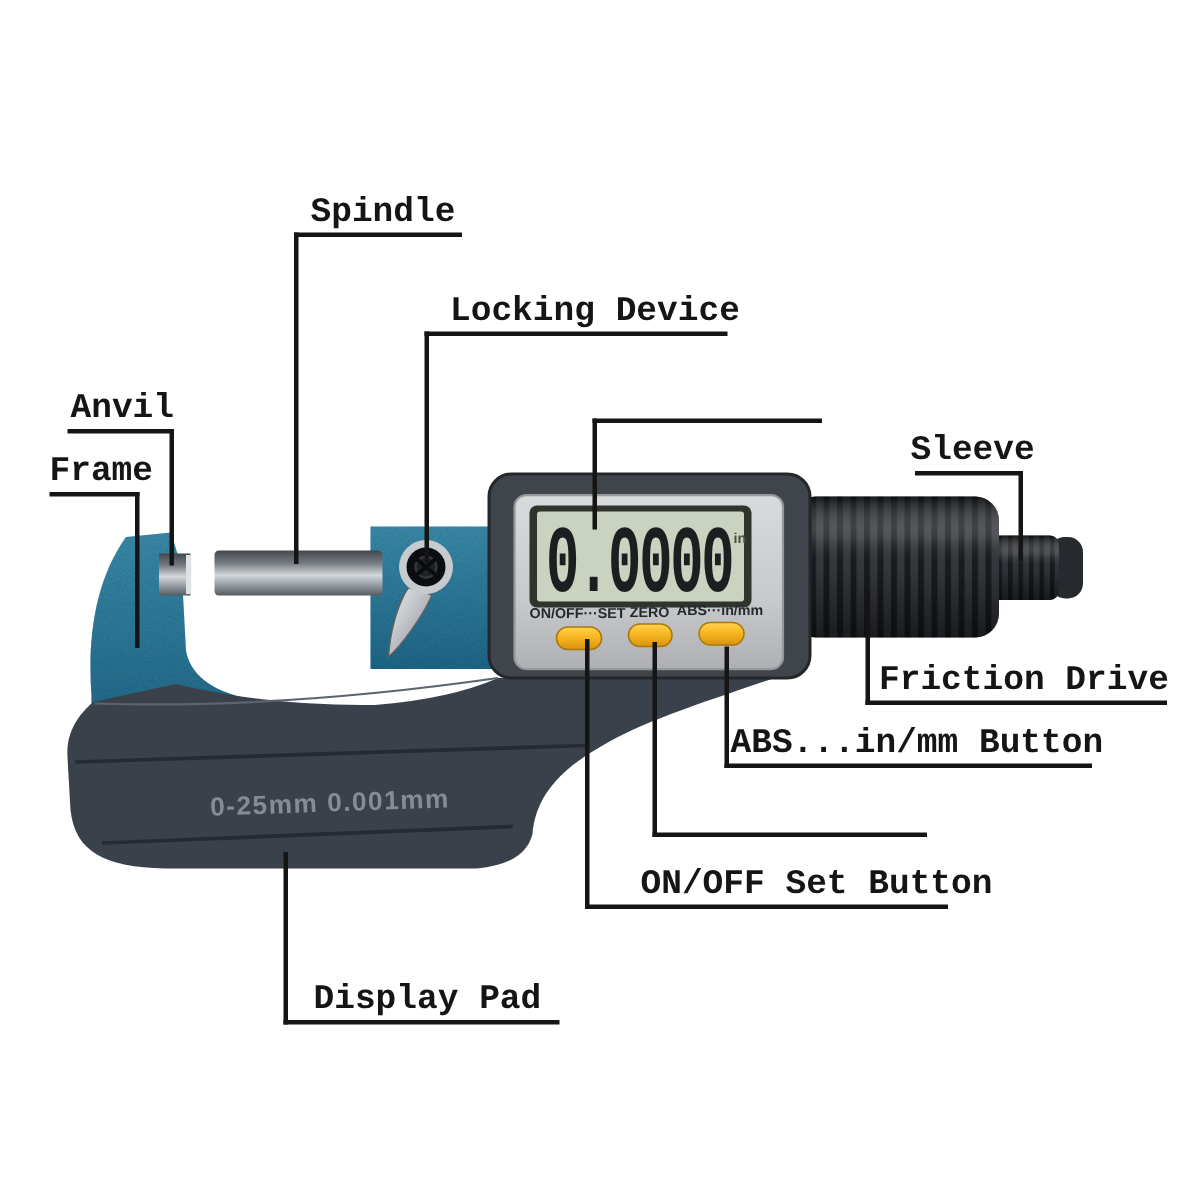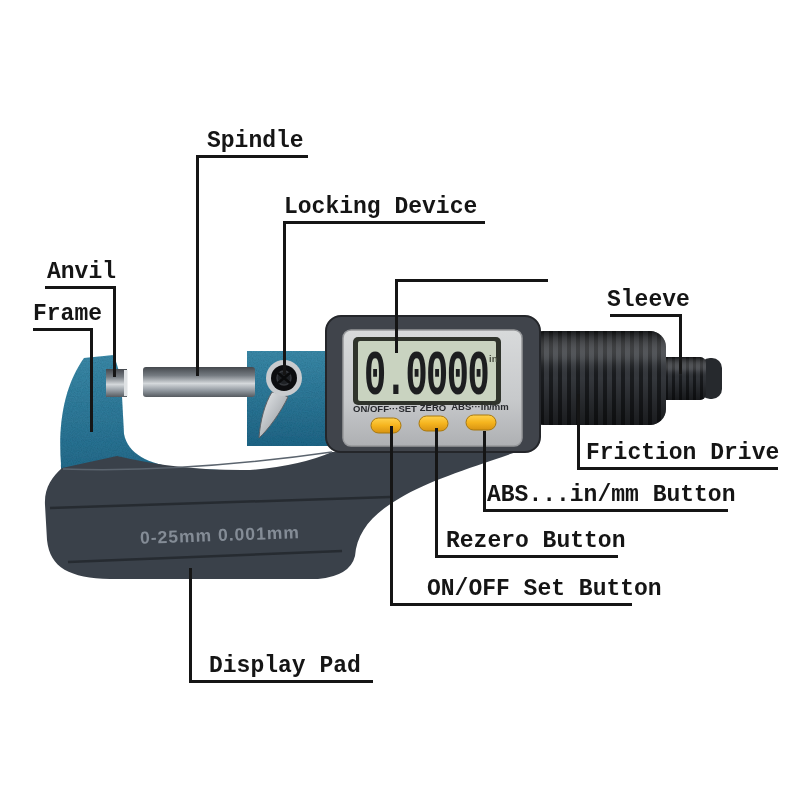--- a/index.html
+++ b/index.html
@@ -141,21 +141,21 @@
       <rect x="371" y="418" width="30" height="15" rx="7.5" fill="url(#btnGrad)" stroke="#a8780f" stroke-width="1"></rect>
       <rect x="419" y="416" width="29" height="15" rx="7.5" fill="url(#btnGrad)" stroke="#a8780f" stroke-width="1"></rect>
       <rect x="466" y="415" width="30" height="15" rx="7.5" fill="url(#btnGrad)" stroke="#a8780f" stroke-width="1"></rect>
     </g>
   </svg>
 
   <div class="callout" style="left:207px;top:129px">Spindle</div>
   <div class="hline" style="left:196px;top:155px;width:112px"></div>
   <div class="vline" style="left:196px;top:155px;height:221px"></div>
 
-  <div class="callout" style="left:284px;top:195px">Locking Device</div>
+  <div class="callout" style="left:300px;top:195px">Locking Device</div>
   <div class="hline" style="left:283px;top:221px;width:202px"></div>
   <div class="vline" style="left:283px;top:221px;height:154px"></div>
 
   <div class="callout" style="left:47px;top:260px">Anvil</div>
   <div class="hline" style="left:45px;top:286px;width:71px"></div>
   <div class="vline" style="left:113px;top:286px;height:91px"></div>
 
   <div class="callout" style="left:33px;top:302px">Frame</div>
   <div class="hline" style="left:33px;top:328px;width:60px"></div>
   <div class="vline" style="left:90px;top:328px;height:104px"></div>
@@ -168,21 +168,20 @@
   <div class="vline" style="left:679px;top:314px;height:60px"></div>
 
   <div class="callout" style="left:586px;top:441px">Friction Drive</div>
   <div class="hline" style="left:577px;top:467px;width:201px"></div>
   <div class="vline" style="left:577px;top:394px;height:76px"></div>
 
   <div class="callout" style="left:487px;top:483px">ABS...in/mm Button</div>
   <div class="hline" style="left:483px;top:509px;width:245px"></div>
   <div class="vline" style="left:483px;top:431px;height:81px"></div>
 
-  <div class="callout" style="left:446px;top:529px">Rezero Button</div>
   <div class="hline" style="left:435px;top:555px;width:183px"></div>
   <div class="vline" style="left:435px;top:428px;height:130px"></div>
 
   <div class="callout" style="left:427px;top:577px">ON/OFF Set Button</div>
   <div class="hline" style="left:390px;top:603px;width:242px"></div>
   <div class="vline" style="left:390px;top:426px;height:180px"></div>
 
   <div class="callout" style="left:209px;top:654px">Display Pad</div>
   <div class="hline" style="left:189px;top:680px;width:184px"></div>
   <div class="vline" style="left:189px;top:568px;height:115px"></div>

